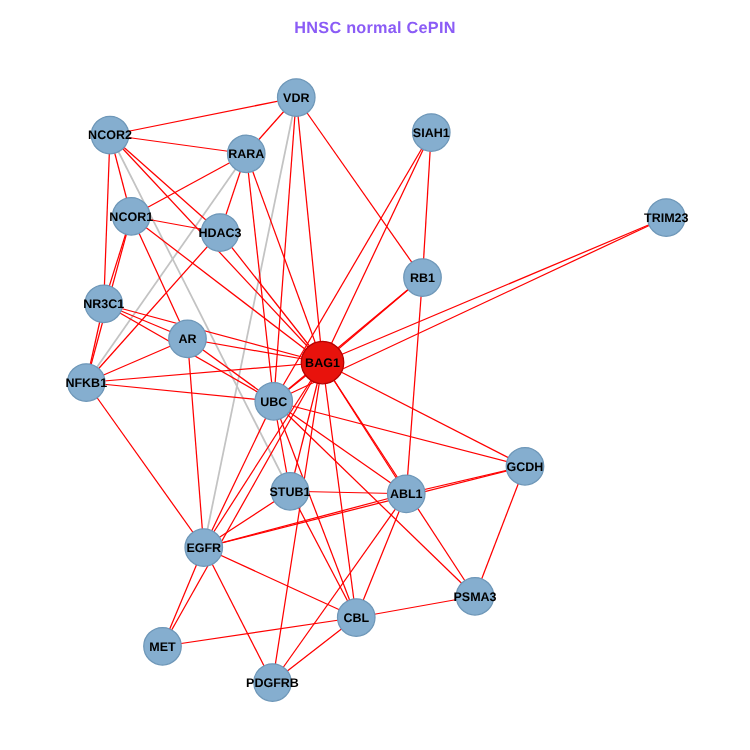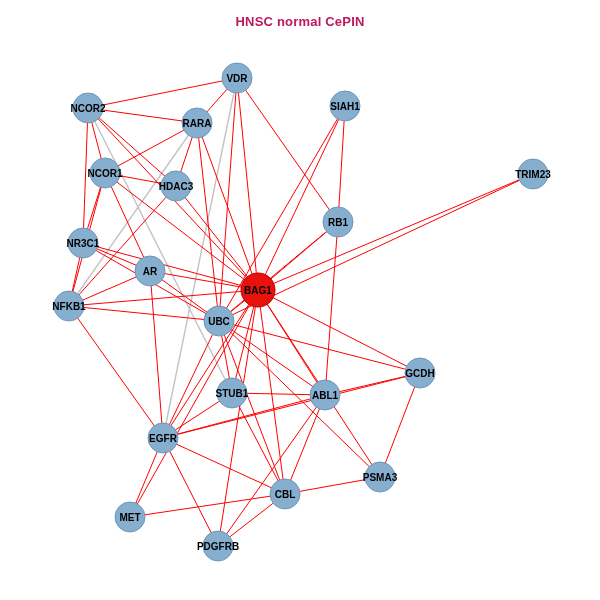--- a/index.html
+++ b/index.html
@@ -34,21 +34,21 @@
     font-family: "Liberation Sans", sans-serif;
     font-size: 10px;
     font-weight: 700;
     fill: #000000;
   }
 </style>
 </head>
 <body>
 
 <div class="canvas" style="background: rgb(255, 255, 255);">
-  <div class="plot-title" style="color: #be185d;">HNSC normal CePIN</div>
+  <div class="plot-title" style="color: #8b5cf6;">HNSC normal CePIN</div>
   <svg class="network" width="600" height="600" viewBox="0 0 600 600">
       <line x1="237" y1="78" x2="163" y2="438" stroke="#C3C3C3" stroke-width="1.4"></line>
       <line x1="88" y1="108" x2="232" y2="393" stroke="#C3C3C3" stroke-width="1.4"></line>
       <line x1="197" y1="123" x2="69" y2="306" stroke="#C3C3C3" stroke-width="1.4"></line>
       <line x1="258" y1="290" x2="237" y2="78" stroke="#FF0000" stroke-width="1"></line>
       <line x1="258" y1="290" x2="345" y2="106" stroke="#FF0000" stroke-width="1"></line>
       <line x1="258" y1="290" x2="88" y2="108" stroke="#FF0000" stroke-width="1"></line>
       <line x1="258" y1="290" x2="197" y2="123" stroke="#FF0000" stroke-width="1"></line>
       <line x1="258" y1="290" x2="105" y2="173" stroke="#FF0000" stroke-width="1"></line>
       <line x1="258" y1="290" x2="176" y2="186" stroke="#FF0000" stroke-width="1"></line>

